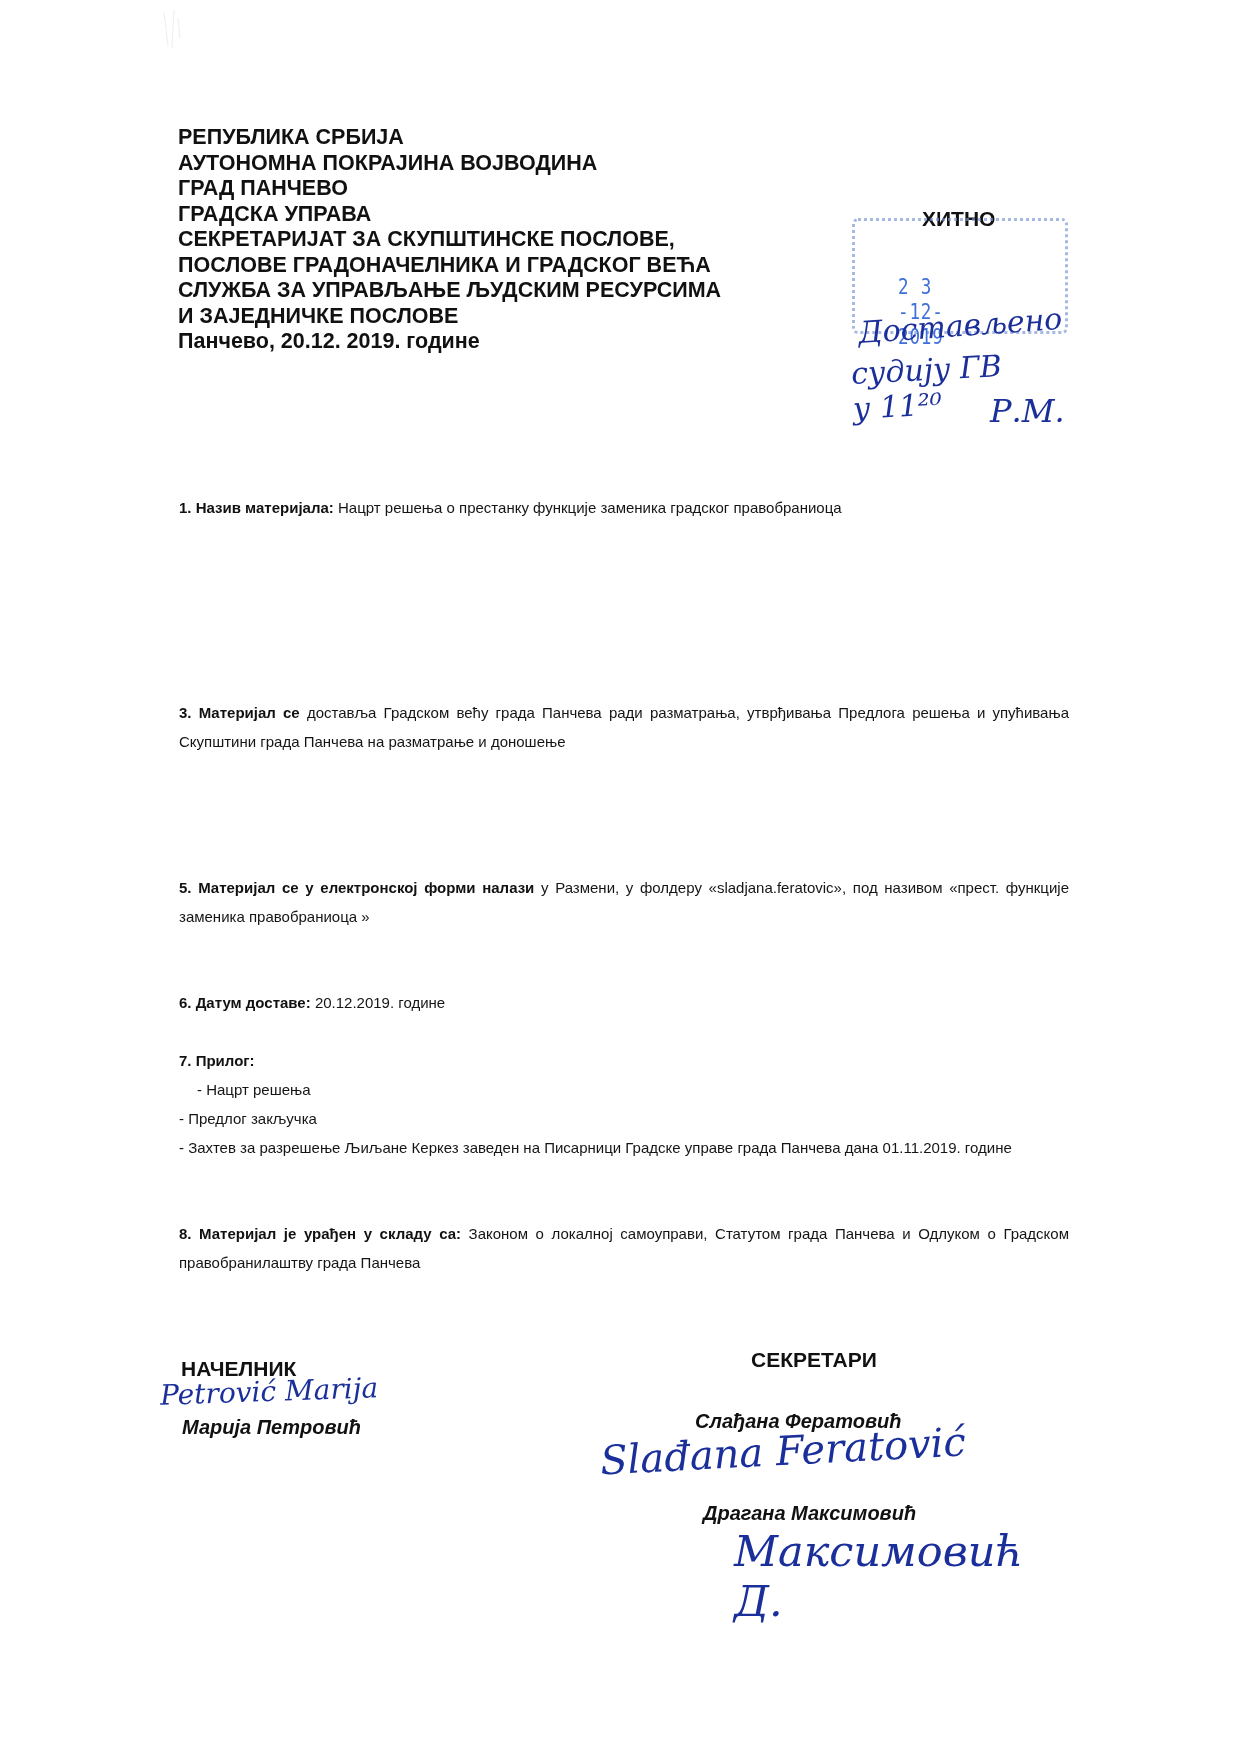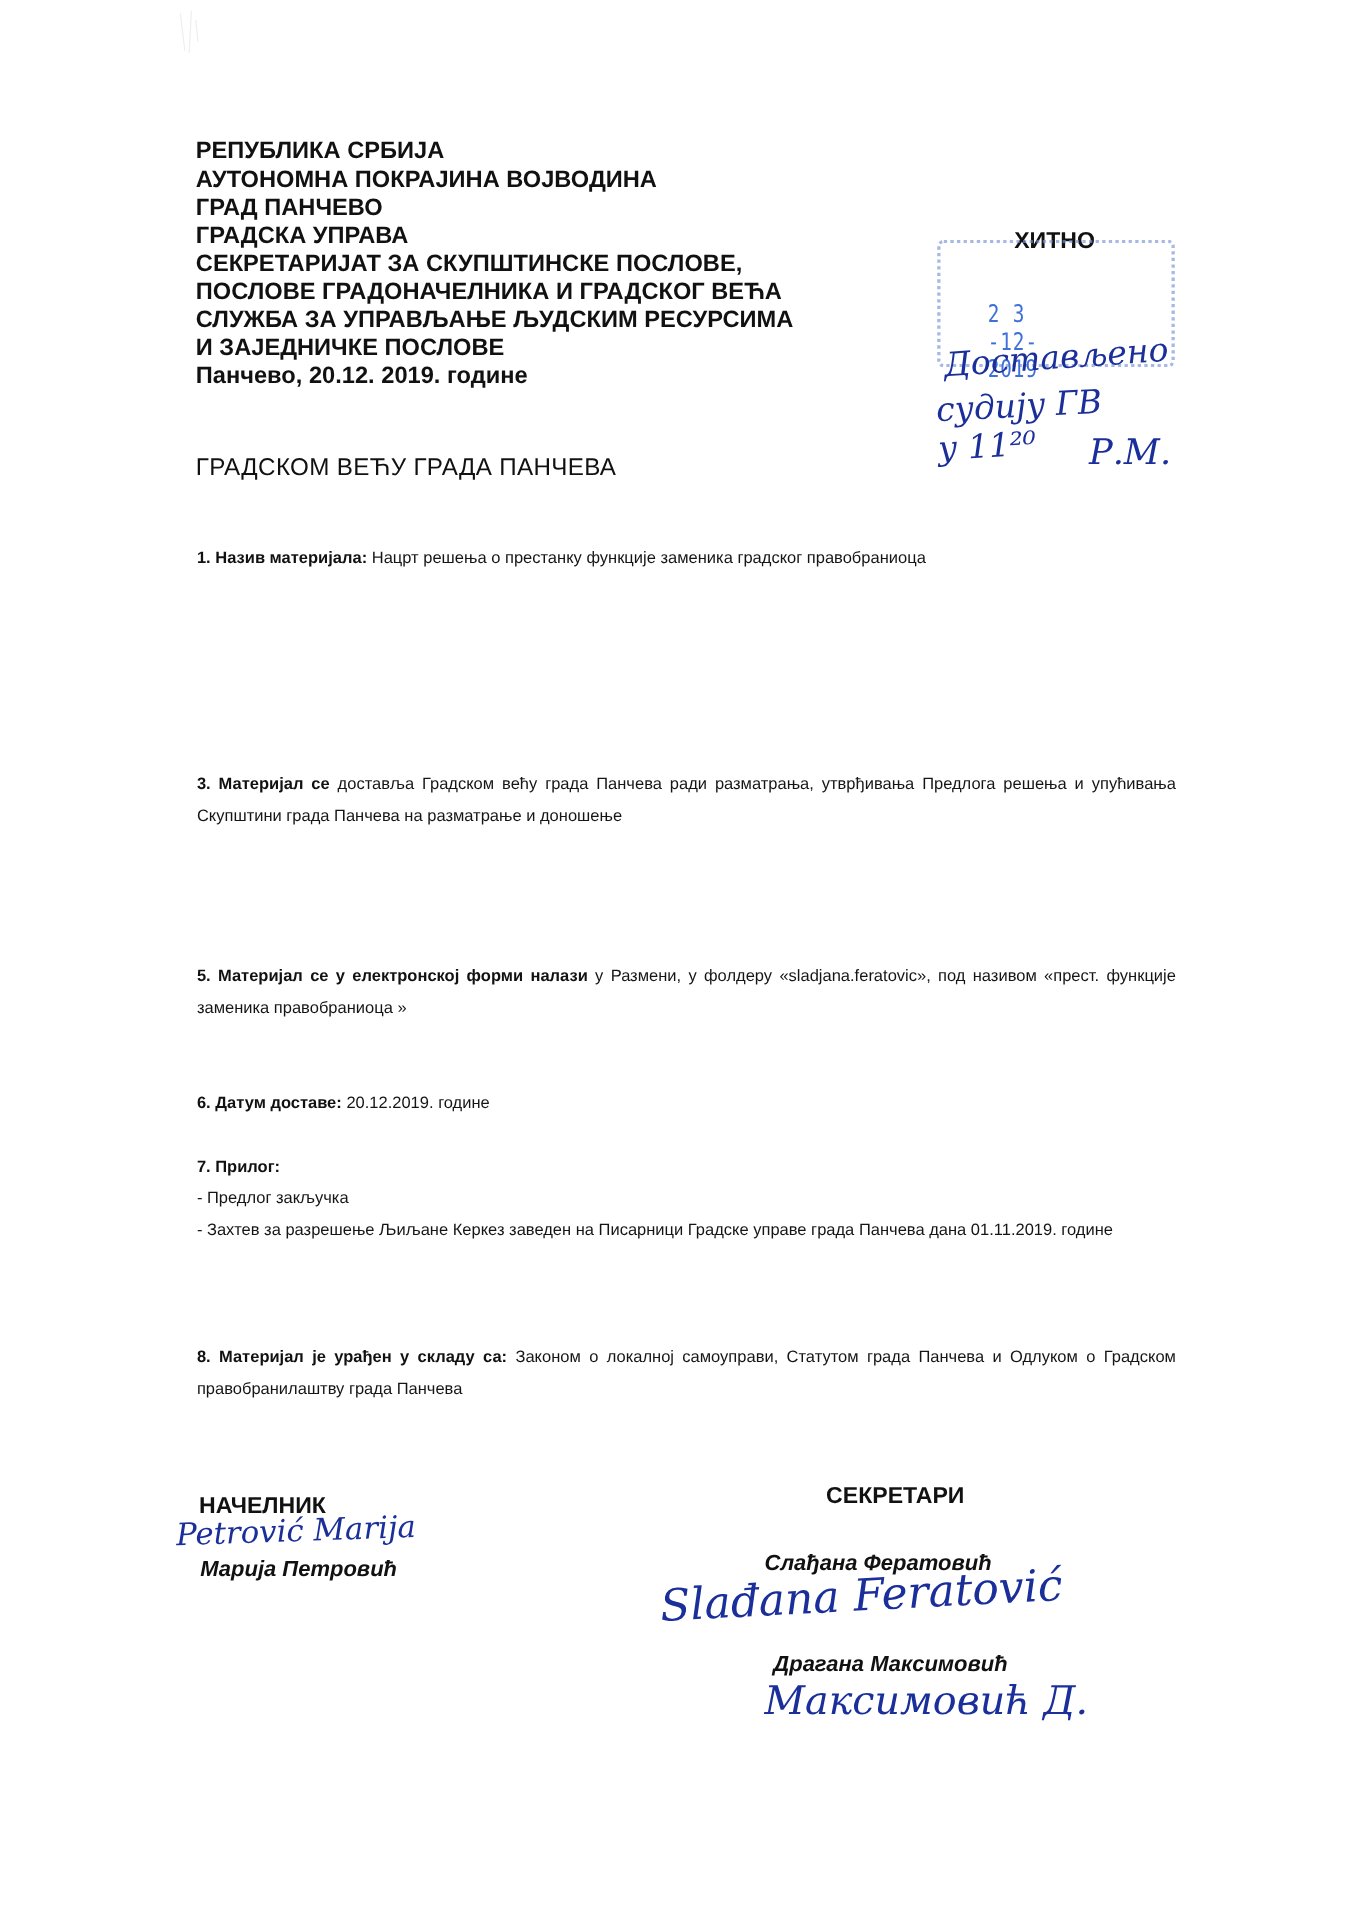--- a/index.html
+++ b/index.html
@@ -46,21 +46,20 @@
     <div>Панчево, 20.12. 2019. године</div>
   </div>
 
   <div class="urgent">ХИТНО</div>
   <div class="stamp"></div>
   <div class="stamp-date">2 3 -12- 2019</div>
   <div class="handwriting" style="left:858px; top:308px; font-size:30px; transform:rotate(-4deg);">Достављено</div>
   <div class="handwriting" style="left:852px; top:352px; font-size:30px; transform:rotate(-3deg);">судију ГВ у 11²⁰</div>
   <div class="handwriting" style="left:990px; top:392px; font-size:32px;">Р.М.</div>
 
-  <div class="addressee">ГРАДСКОМ  ВЕЋУ  ГРАДА ПАНЧЕВА</div>
 
   <div class="body-text item" style="top:493px;">
     <b>1. Назив материјала:</b>
     <span>Нацрт решења о престанку функције заменика градског правобраниоца</span>
   </div>
 
 
   <div class="body-text item" style="top:698px;">
     <b>3. Материјал се</b>
     <span>доставља Градском већу града Панчева ради разматрања, утврђивања Предлога решења и упућивања Скупштини града Панчева на разматрање и доношење</span>
@@ -72,32 +71,33 @@
     <span>у Размени, у фолдеру «sladjana.feratovic», под називом «прест. функције заменика правобраниоца »</span>
   </div>
 
   <div class="body-text item" style="top:988px;">
     <b>6. Датум доставе:</b>
     <span>20.12.2019. године</span>
   </div>
 
   <div class="body-text item" style="top:1046px; text-align:left;">
     <div><b>7. Прилог:</b></div>
+    <div style="padding-left:18px;">-  Нацрт решења</div>
     <div>-  Предлог закључка</div>
     <div>-  Захтев за разрешење Љиљане Керкез заведен на Писарници Градске управе града Панчева дана 01.11.2019. године</div>
   </div>
 
   <div class="body-text item" style="top:1219px;">
     <b>8. Материјал је урађен у складу са:</b>
     <span>Законом о локалној самоуправи, Статутом града Панчева и Одлуком о Градском правобранилаштву града Панчева</span>
   </div>
 
   <div class="sig-title" style="left:181px; top:1357px;">НАЧЕЛНИК</div>
   <div class="handwriting" style="left:160px; top:1375px; font-size:28px; transform:rotate(-2deg);">Petrović Marija</div>
   <div class="sig-name" style="left:182px; top:1416px;">Марија Петровић</div>
 
   <div class="sig-title" style="left:751px; top:1348px;">СЕКРЕТАРИ</div>
   <div class="sig-name" style="left:695px; top:1410px;">Слађана Фератовић</div>
   <div class="handwriting" style="left:600px; top:1428px; font-size:40px; transform:rotate(-3deg);">Slađana Feratović</div>
   <div class="sig-name" style="left:703px; top:1502px;text-align:right;">Драгана Максимовић</div>
-  <div class="handwriting" style="left:695px; top:1526px; font-size:36px;">Максимовић Д.</div>
+  <div class="handwriting" style="left:734px; top:1526px; font-size:43px;">Максимовић Д.</div>
 
 </div>
 
 </body></html>

